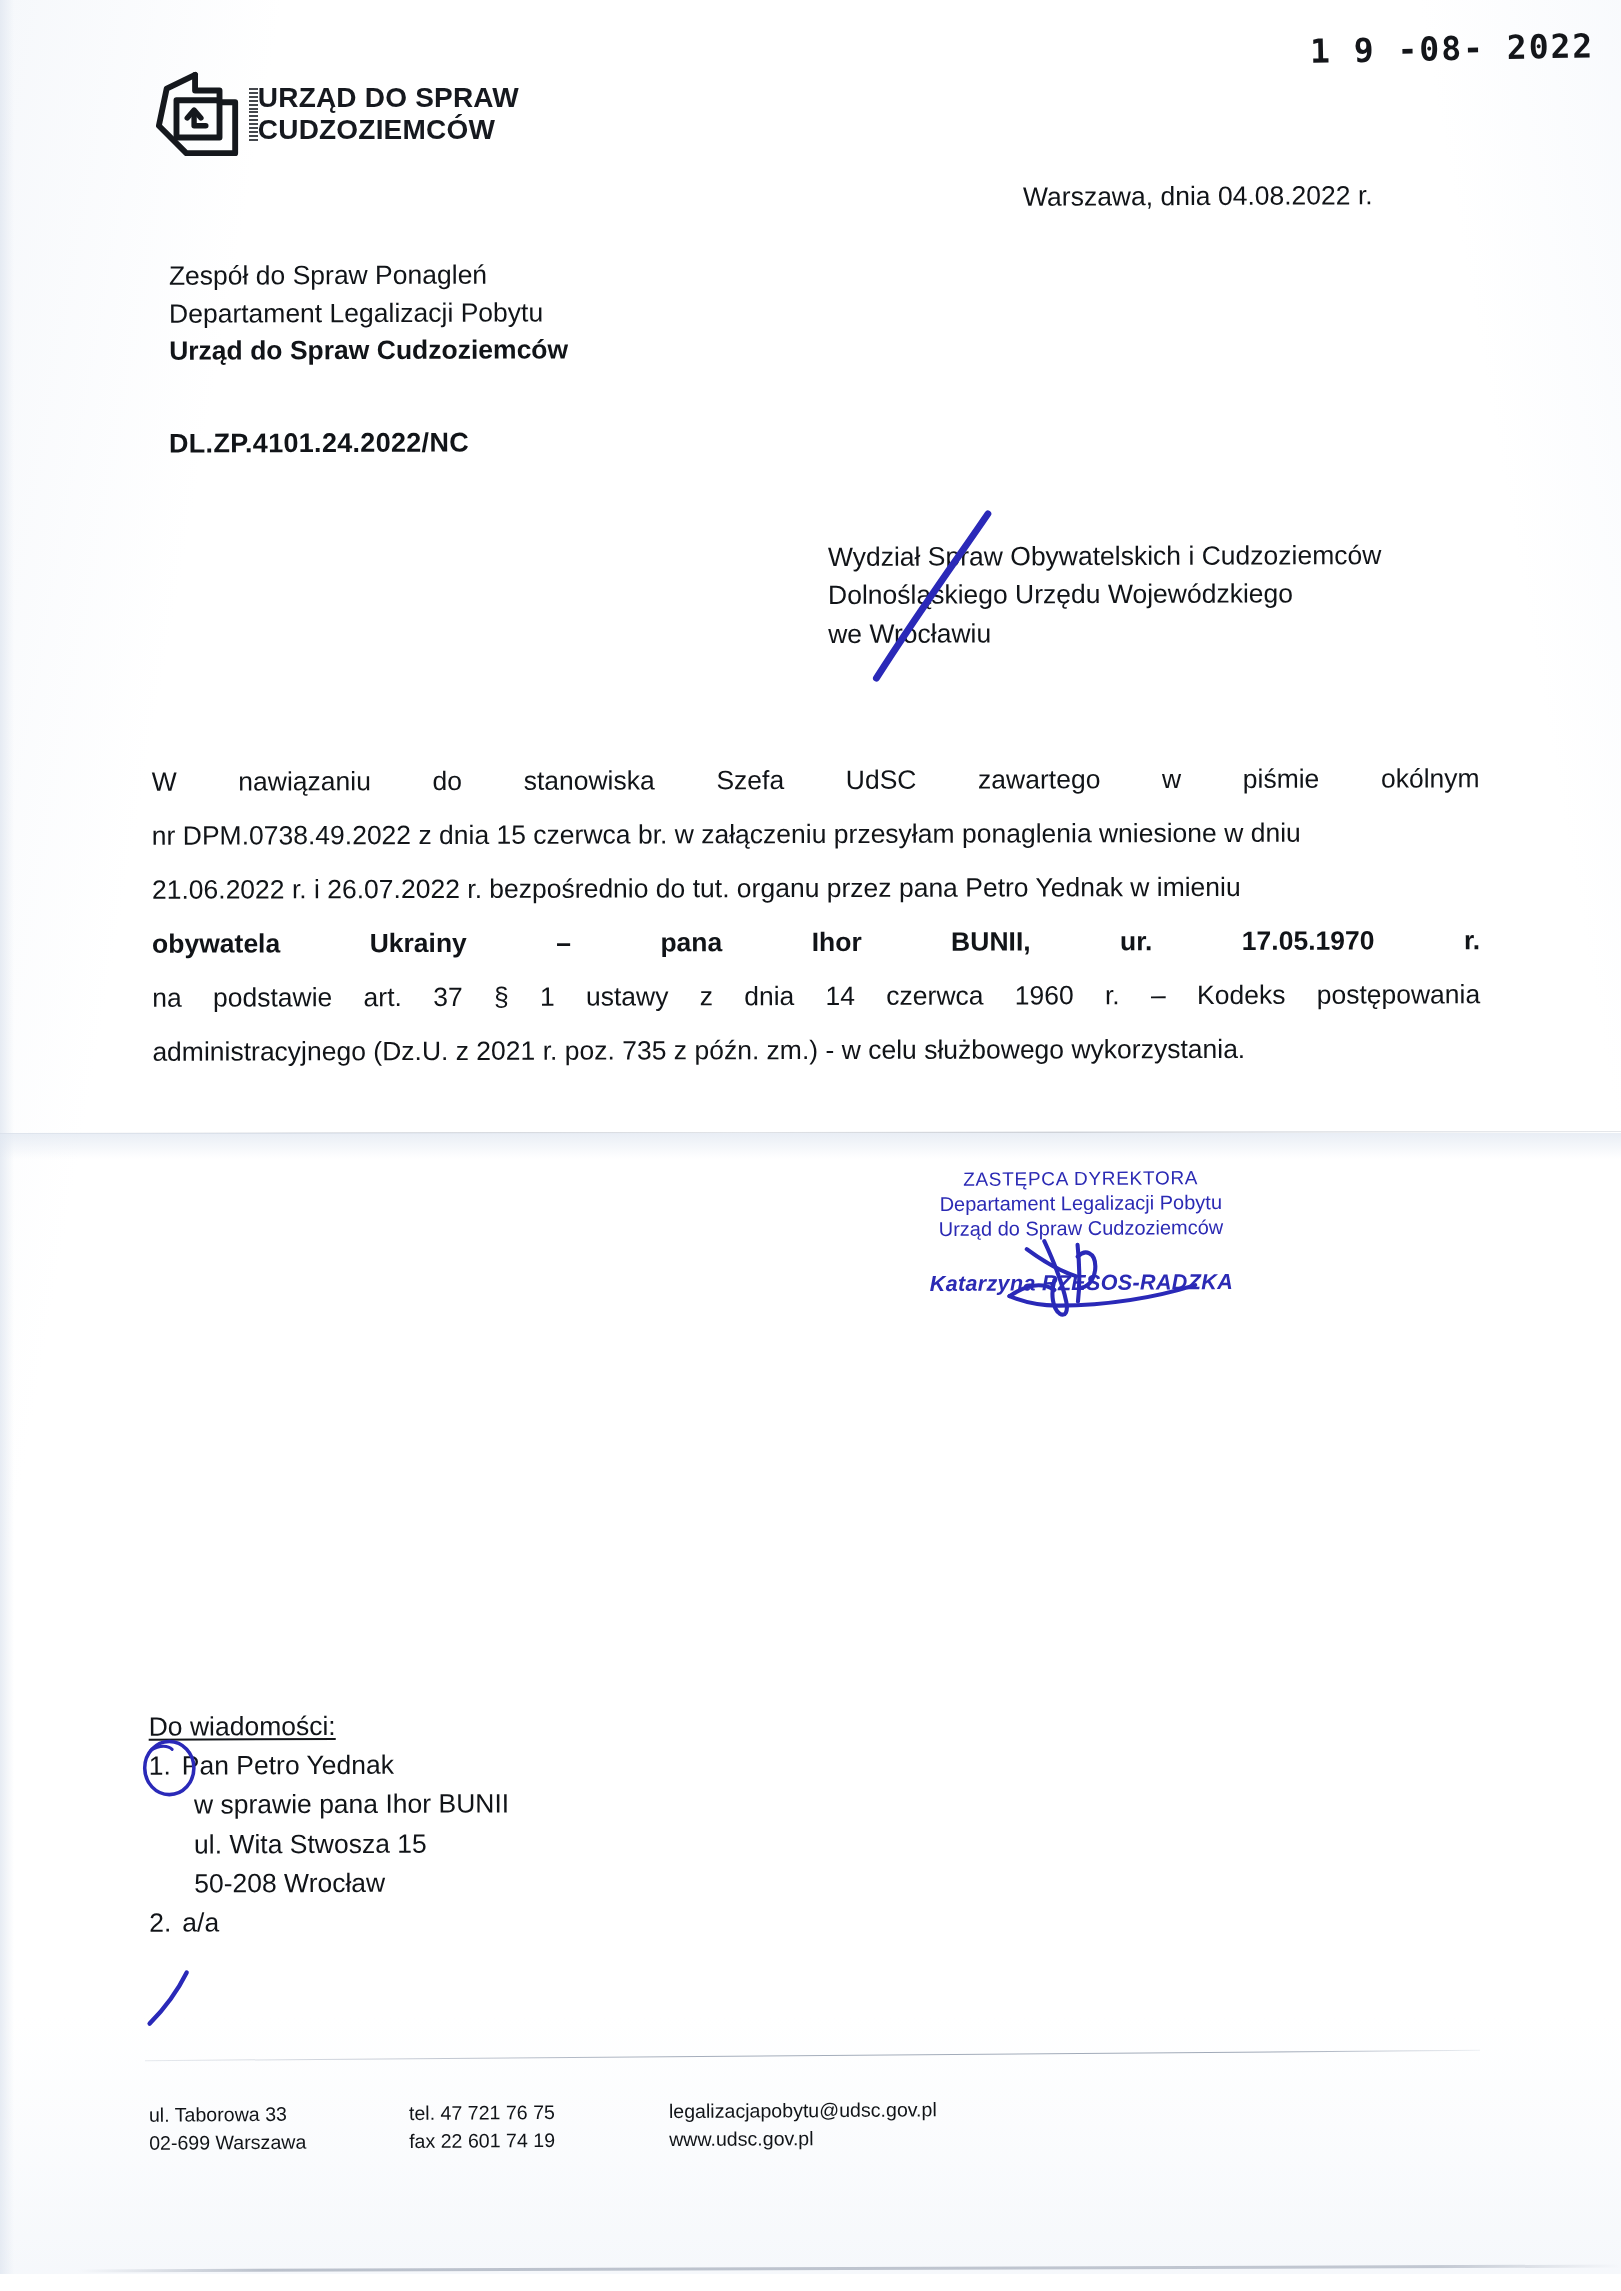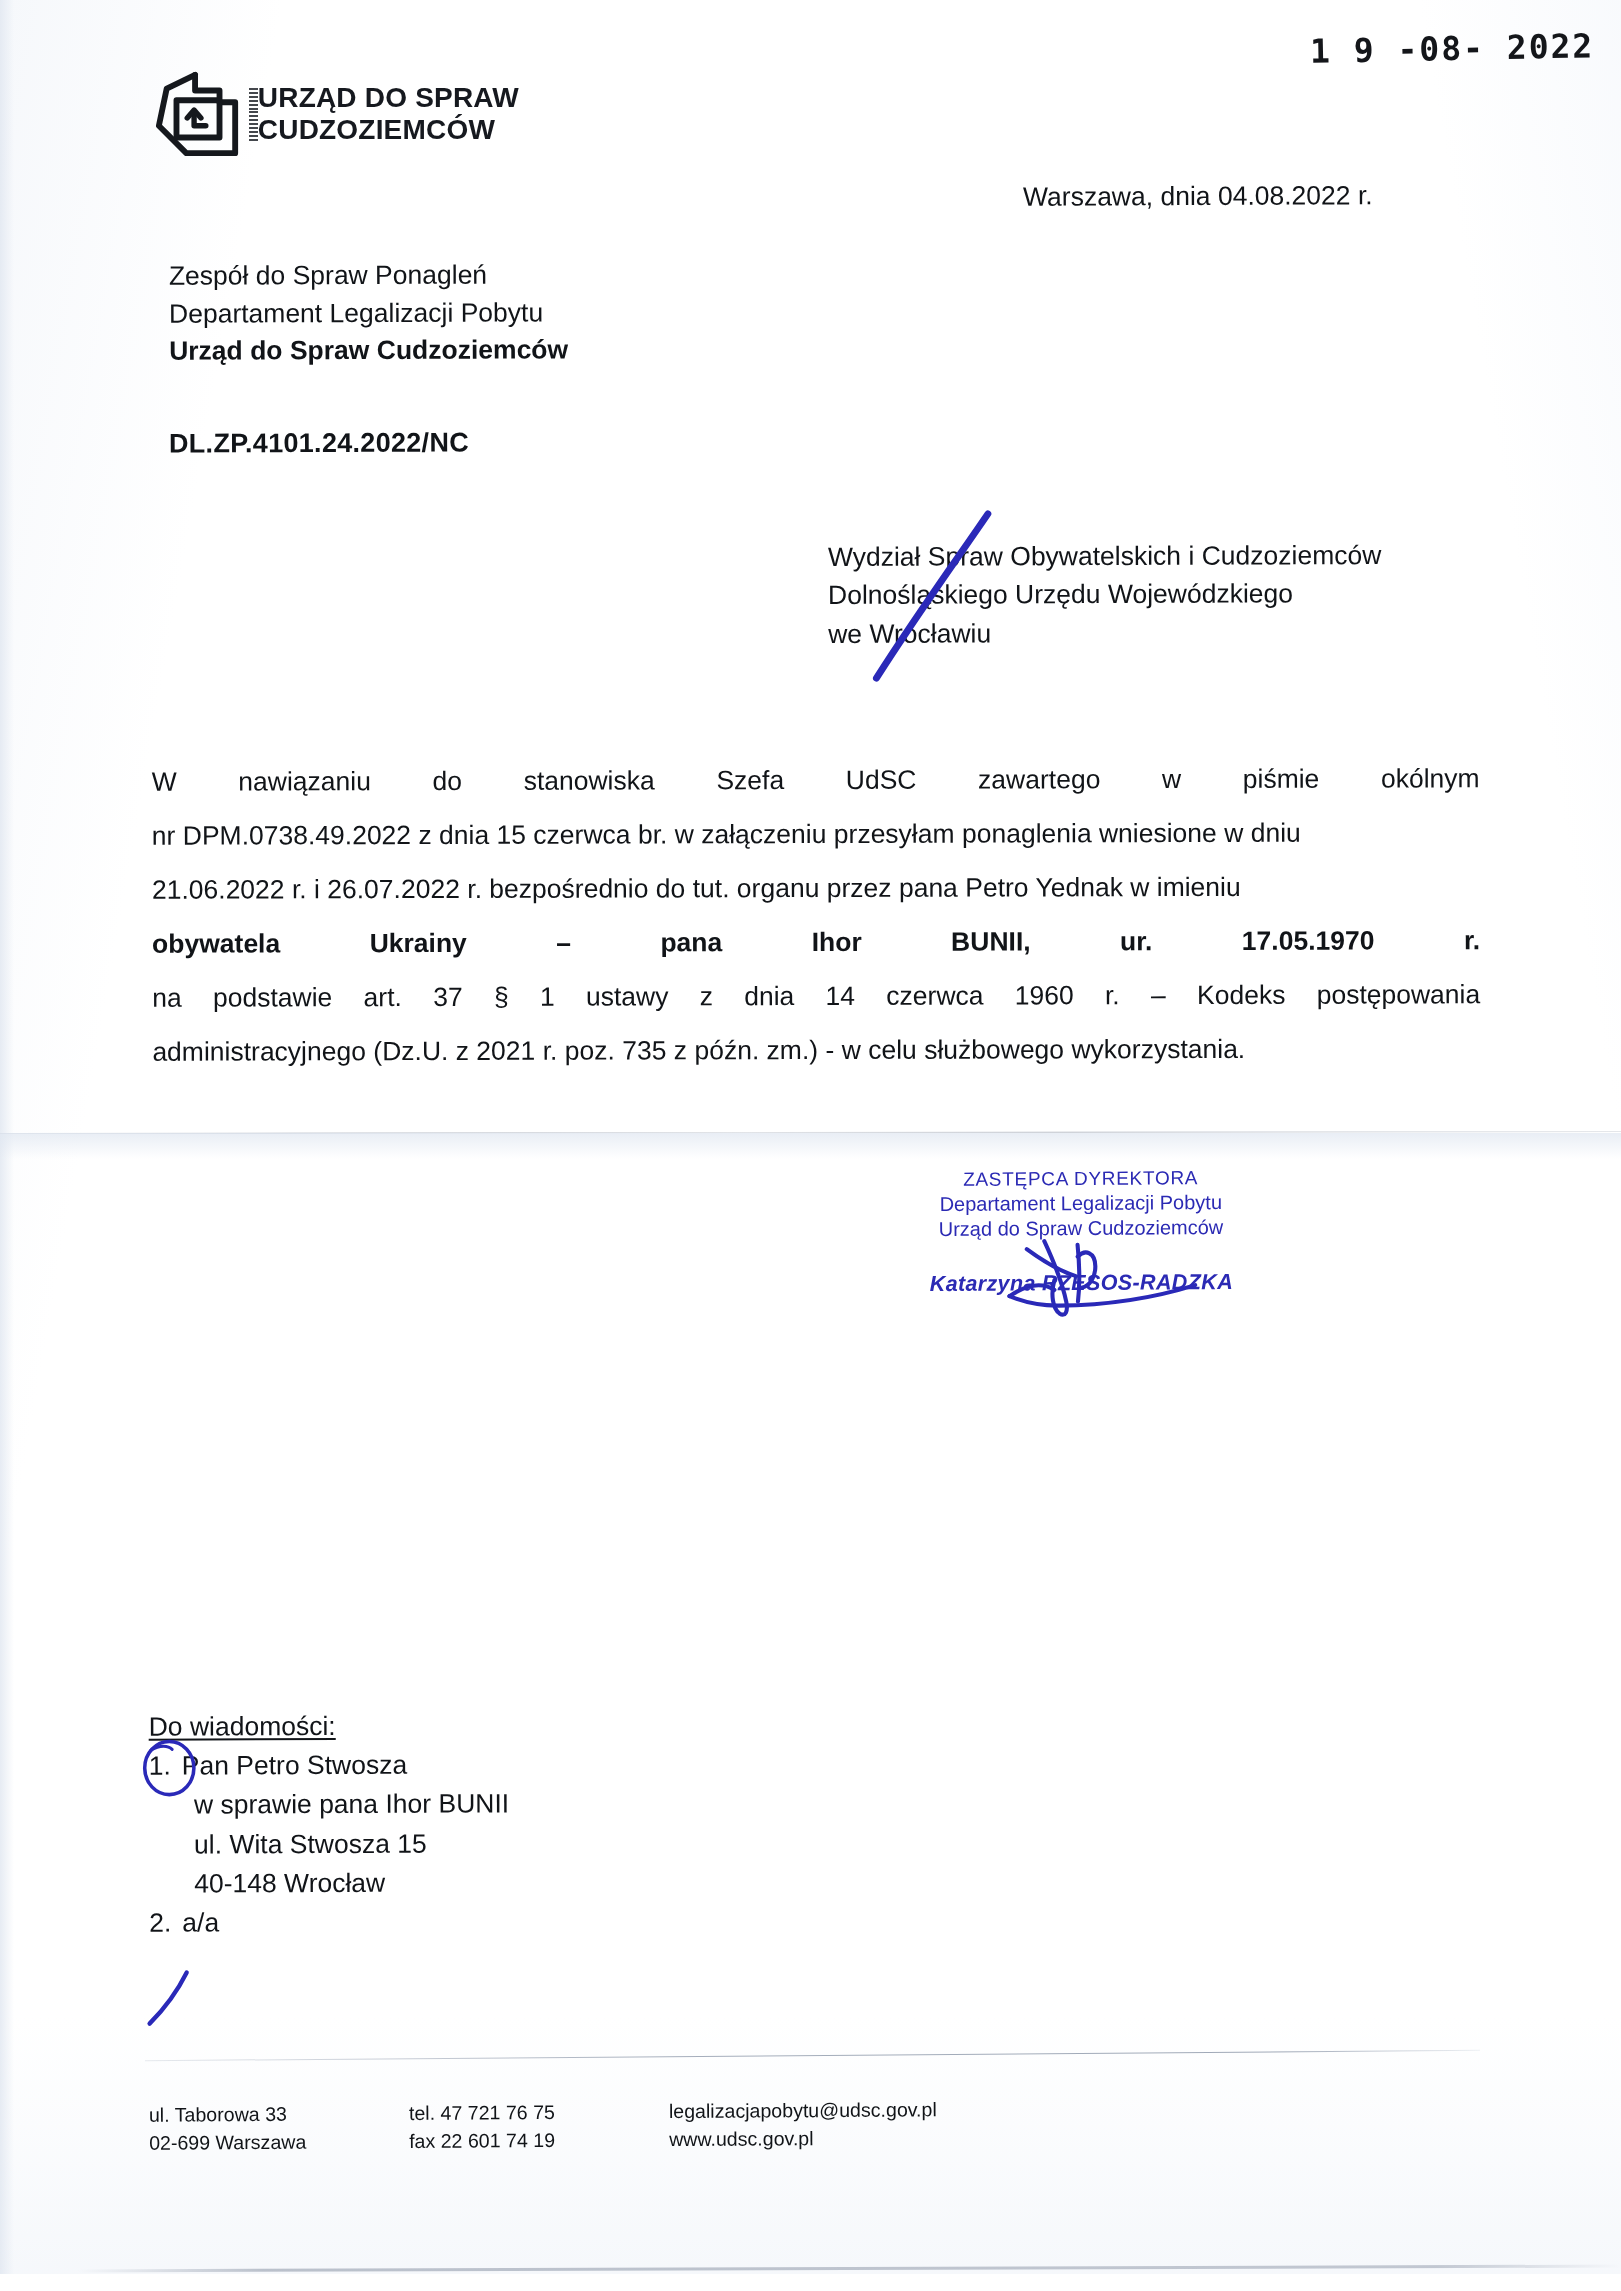--- a/index.html
+++ b/index.html
@@ -335,30 +335,30 @@
         <path d="M16 60 C30 66, 48 70, 66 70 C110 70, 160 64, 206 50"></path>
       </g>
     </svg>
     <div class="sig-name">Katarzyna RZESOS-RADZKA</div>
   </div>
 
   <div class="dist">
     <div class="dist-head">Do wiadomości:</div>
 
     <div class="dist-row">
-      <span class="dist-num">1.</span><span>Pan Petro Stwosza</span>
+      <span class="dist-num">1.</span><span>Pan Petro Yednak</span>
     </div>
     <div class="dist-row">
       <span class="dist-indent"></span><span>w sprawie pana Ihor BUNII</span>
     </div>
     <div class="dist-row">
       <span class="dist-indent"></span><span>ul. Wita Stwosza 15</span>
     </div>
     <div class="dist-row">
-      <span class="dist-indent"></span><span>40-148 Wrocław</span>
+      <span class="dist-indent"></span><span>50-208 Wrocław</span>
     </div>
     <div class="dist-row">
       <span class="dist-num">2.</span><span>a/a</span>
     </div>
 
     <svg class="mark-circle" viewBox="0 0 62 62">
       <ellipse cx="31" cy="32" rx="25" ry="27" fill="none" stroke="#2a29b8" stroke-width="3.6"></ellipse>
       <path d="M12 14 C22 8, 30 9, 34 13" fill="none" stroke="#2a29b8" stroke-width="3" stroke-linecap="round"></path>
     </svg>
     <svg class="mark-slash" viewBox="0 0 54 62">

